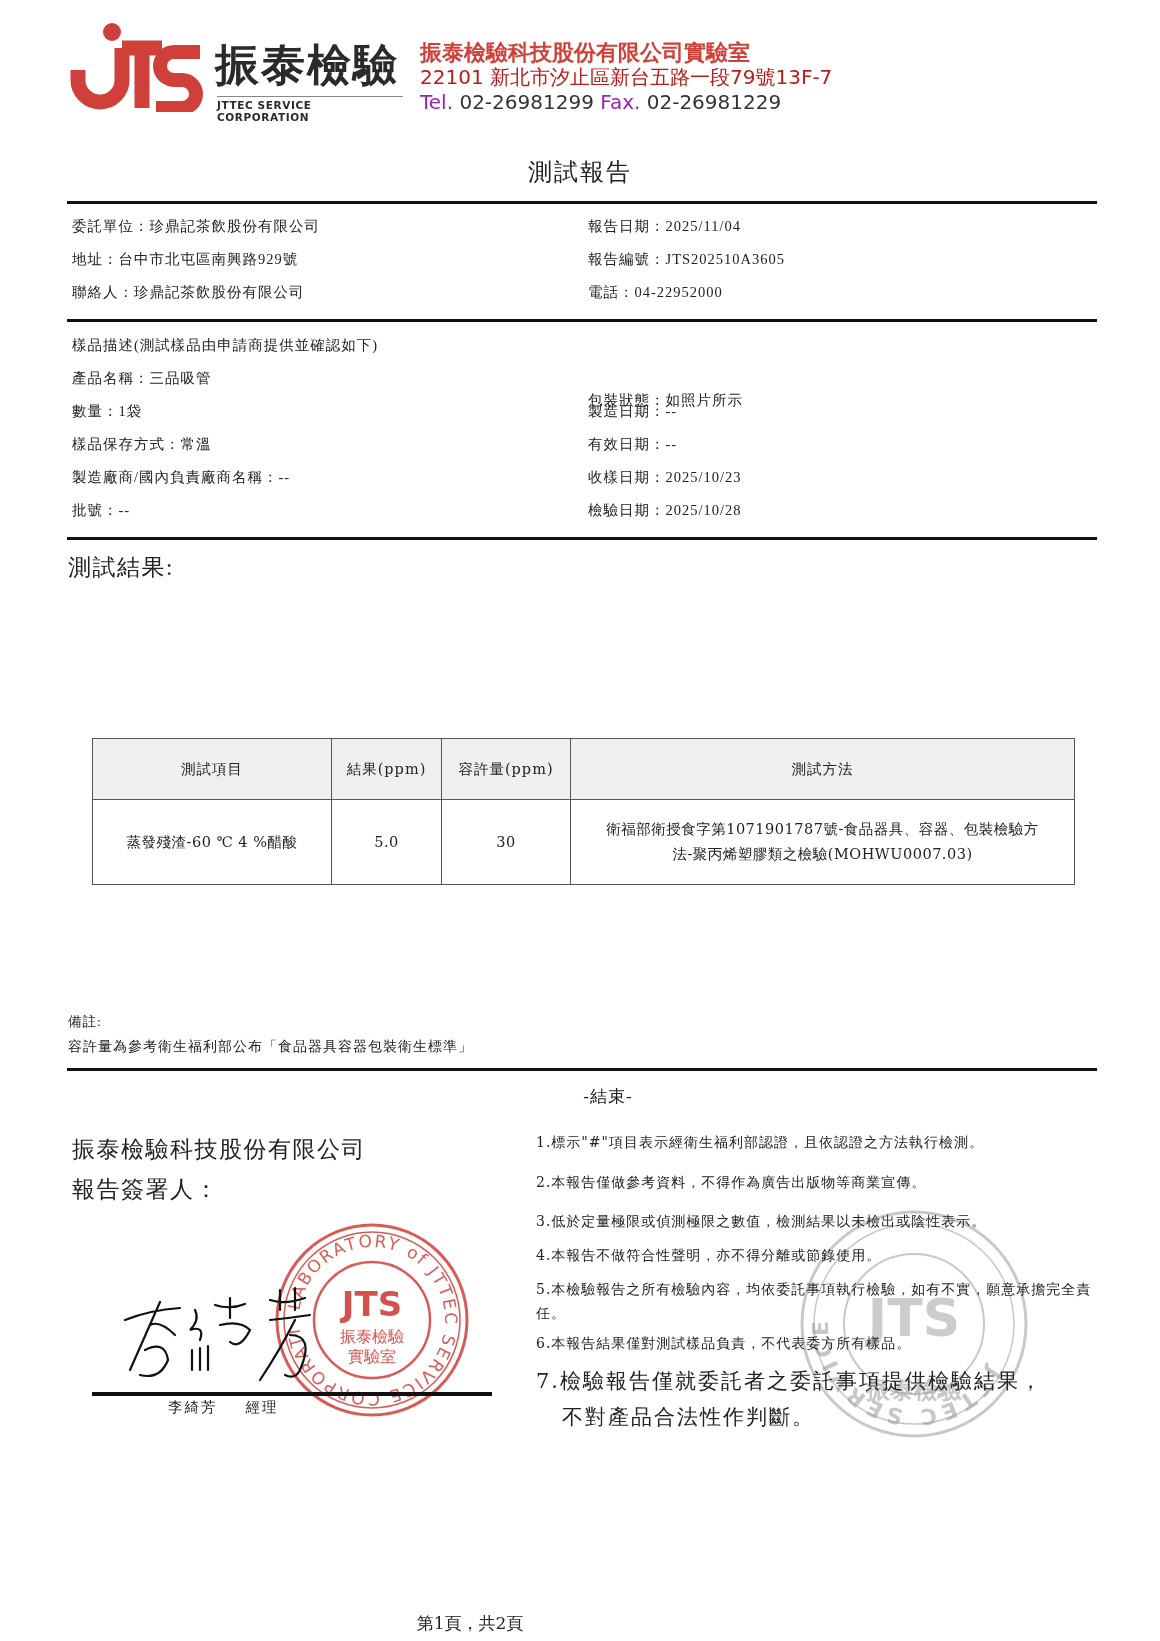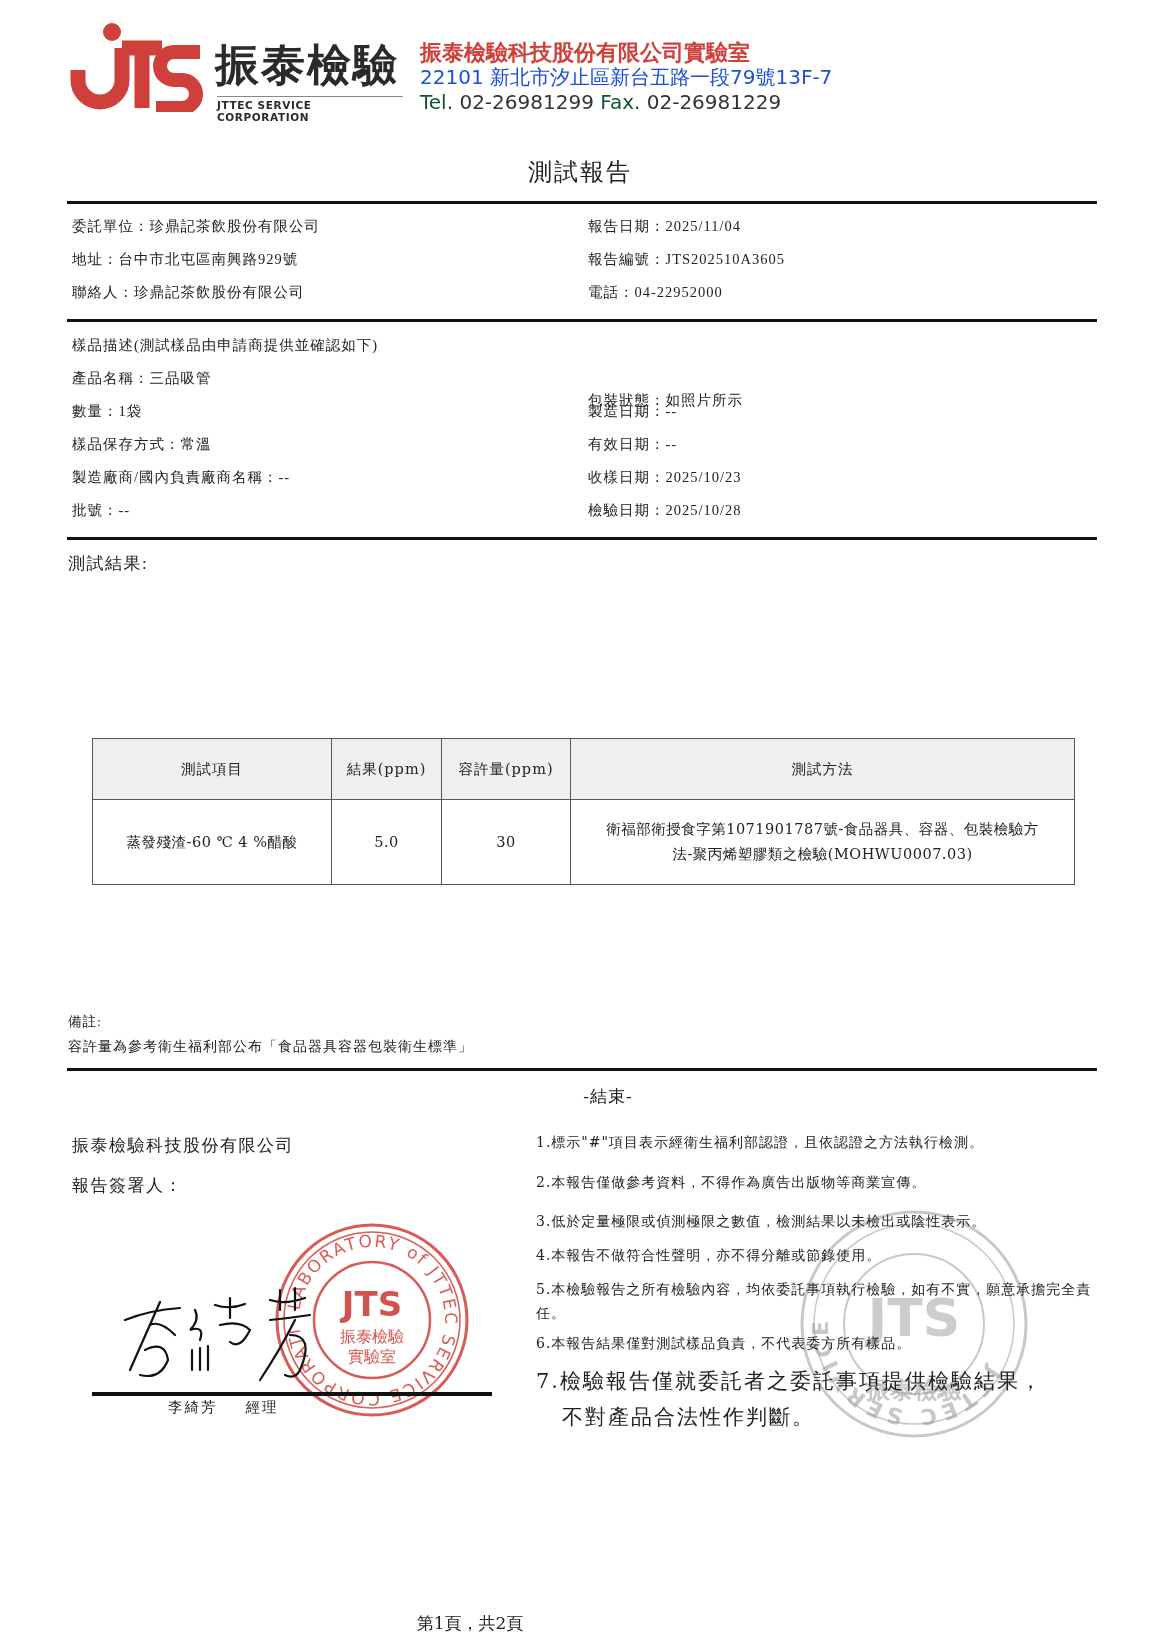--- a/index.html
+++ b/index.html
@@ -3,27 +3,27 @@
 <meta charset="utf-8">
 <style>
   html, body { margin:0; padding:0; background:#ffffff; }
   body { width:1160px; height:1641px; position:relative; overflow:hidden;
          font-family:"DejaVu Serif","Liberation Serif",serif; color:#222; }
   .abs { position:absolute; }
   .logo-mark { left:70px; top:22px; width:135px; height:90px; }
   .logo-cn { left:215px; top:36px; font-family:"DejaVu Sans","Liberation Sans",sans-serif; font-weight:bold; font-size:44px; color:#2a2a2a; letter-spacing:2px; }
   .logo-en { left:217px; top:96px; font-family:"DejaVu Sans","Liberation Sans",sans-serif; font-weight:bold; font-size:10.5px; color:#2a2a2a; letter-spacing:0.6px; border-top:1px solid #888; padding-top:2px; width:186px; }
   .co-name { left:420px; top:38px; font-family:"DejaVu Sans","Liberation Sans",sans-serif; font-weight:bold; font-size:22px; color:#d0403a; }
-  .co-addr { left:420px; top:64px; font-family:"DejaVu Sans","Liberation Sans",sans-serif; font-size:20px; color:#1d4ed8; }
+  .co-addr { left:420px; top:64px; font-family:"DejaVu Sans","Liberation Sans",sans-serif; font-size:20px; color:#b91c1c; }
   .co-tel  { left:420px; top:90px; font-family:"DejaVu Sans","Liberation Sans",sans-serif; font-size:20px; color:#333; }
-  .red { color:#14532d;text-align:center; }
+  .red { color:#a21caf;text-align:center; }
   .title { left:0; width:1160px; top:156px; text-align:center; font-size:24px; letter-spacing:2px; }
   .rule { left:67px; width:1030px; height:3px; background:#111; }
   .field { font-size:14.5px; letter-spacing:1px; white-space:nowrap;font-family:Liberation Serif, serif; }
-  .lbl-large { font-size:17px; letter-spacing:1.5px; }
+  .lbl-large { font-size:23px; letter-spacing:1.5px; }
   table.res { position:absolute; left:92px; top:738px; width:983px; border-collapse:collapse; font-size:14.5px; }
   table.res th, table.res td { border:1.5px solid #555; text-align:center; padding:9px 6px; }
   table.res th { background:#efefef; font-weight:normal; height:42px; letter-spacing:1px; }
   table.res td { height:66px; letter-spacing:0.5px; line-height:25px; }
   .notes { left:536px; font-size:14px; letter-spacing:1px; width:560px; line-height:24px; }
   .note-big { left:536px; font-size:21px; letter-spacing:2px; line-height:35px; width:560px; }
   .sig-line { left:92px; top:1392px; width:400px; height:4px; background:#111; }
   .footer { left:0; width:940px; top:1612px; text-align:center; font-size:17px; }
 </style>
 </head>

